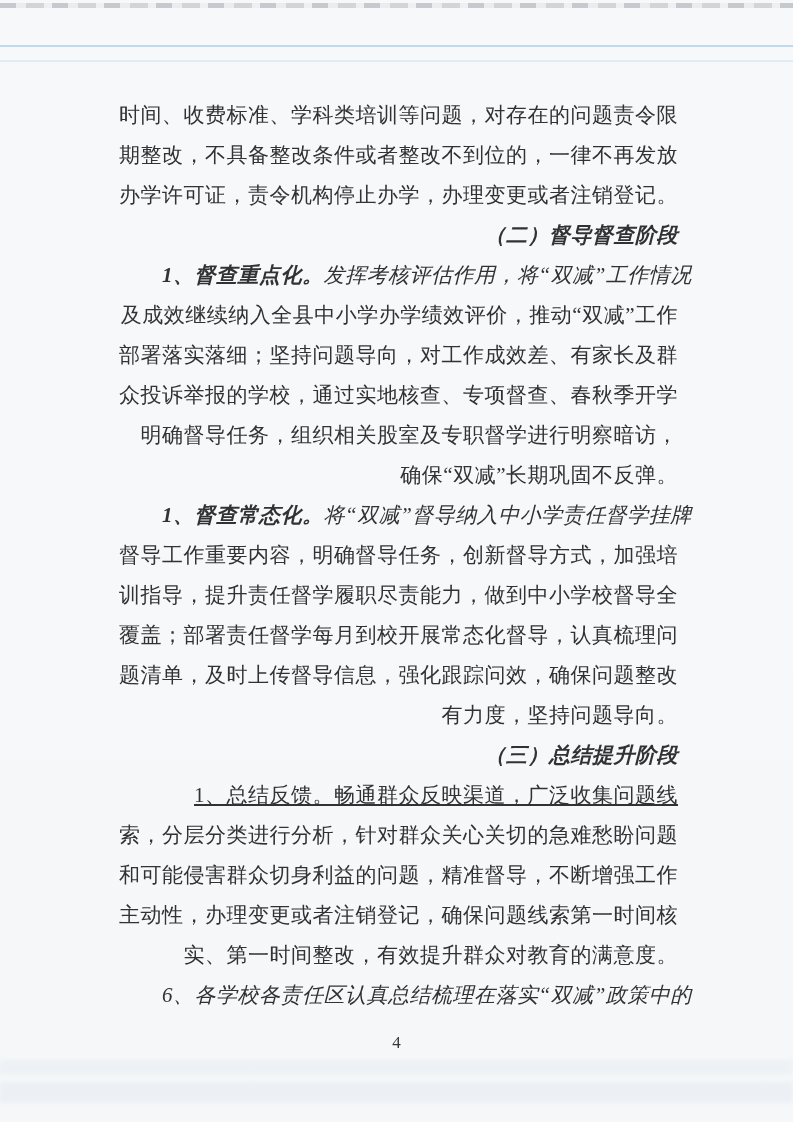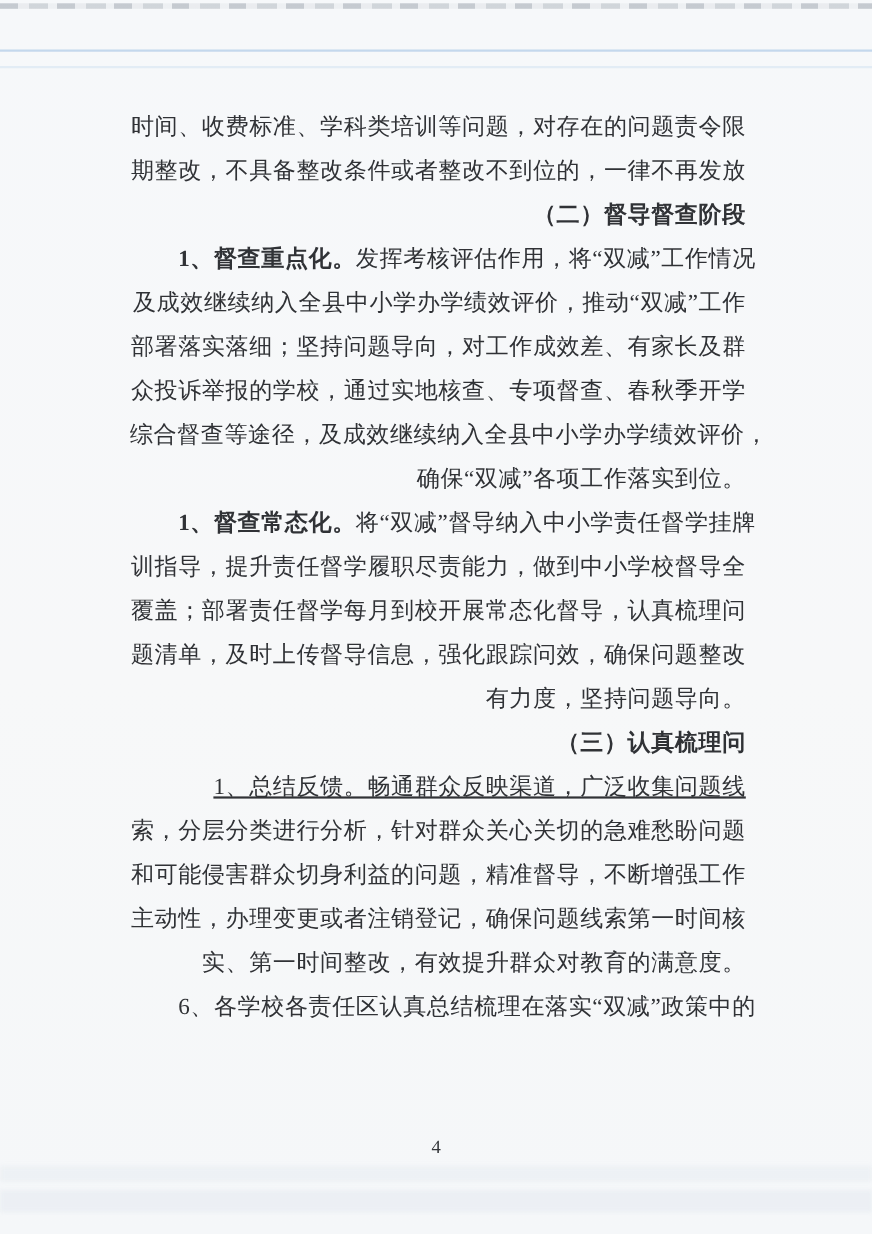--- a/index.html
+++ b/index.html
@@ -72,21 +72,21 @@
     font-size: 21px;
     letter-spacing: 0.5px;
     color: #303236;
     white-space: nowrap;
     overflow: visible;
     text-align: right;
   }
   .line .lead {
     font-weight: 700;
   }
-  .indent2 { text-indent: 44px; }
+  .indent2 { text-indent: 44px; font-style: italic; }
   .indent3 { text-indent: 66px; text-decoration: underline; }
   
   .footer {
     position: absolute;
     left: 0;
     right: 0;
     top: 1033px;
     text-align: center;
     font-size: 17px;
     color: #34363a;
@@ -100,33 +100,35 @@
 
   <div class="artifact streak-top"></div>
   <div class="artifact line-blue"></div>
   <div class="artifact line-blue-faint"></div>
   <div class="artifact band-bottom-1"></div>
   <div class="artifact band-bottom-2"></div>
 
   <div class="textblock">
     <div class="line"><span class="lead"></span><span>时间、收费标准、学科类培训等问题，对存在的问题责令限</span></div>
     <div class="line"><span class="lead"></span><span>期整改，不具备整改条件或者整改不到位的，一律不再发放</span></div>
+    <div class="line"><span class="lead"></span><span>办学许可证，责令机构停止办学，办理变更或者注销登记。</span></div>
     <div class="line indent2"><span class="lead">（二）督导督查阶段</span><span></span></div>
     <div class="line indent2"><span class="lead">1、督查重点化。</span><span>发挥考核评估作用，将“双减”工作情况</span></div>
     <div class="line"><span class="lead"></span><span>及成效继续纳入全县中小学办学绩效评价，推动“双减”工作</span></div>
     <div class="line"><span class="lead"></span><span>部署落实落细；坚持问题导向，对工作成效差、有家长及群</span></div>
     <div class="line"><span class="lead"></span><span>众投诉举报的学校，通过实地核查、专项督查、春秋季开学</span></div>
-    <div class="line"><span class="lead"></span><span>综合督查等途径，及成效继续纳入全县中小学办学绩效评价，</span></div>
-    <div class="line"><span class="lead"></span><span>确保“双减”各项工作落实到位。</span></div>
+    <div class="line"><span class="lead"></span><span>明确督导任务，组织相关股室及专职督学进行明察暗访，</span></div>
+    <div class="line"><span class="lead"></span><span>确保“双减”长期巩固不反弹。</span></div>
     <div class="line indent2"><span class="lead">1、督查常态化。</span><span>将“双减”督导纳入中小学责任督学挂牌</span></div>
+    <div class="line"><span class="lead"></span><span>督导工作重要内容，明确督导任务，创新督导方式，加强培</span></div>
     <div class="line"><span class="lead"></span><span>训指导，提升责任督学履职尽责能力，做到中小学校督导全</span></div>
     <div class="line"><span class="lead"></span><span>覆盖；部署责任督学每月到校开展常态化督导，认真梳理问</span></div>
     <div class="line"><span class="lead"></span><span>题清单，及时上传督导信息，强化跟踪问效，确保问题整改</span></div>
     <div class="line"><span class="lead"></span><span>有力度，坚持问题导向。</span></div>
-    <div class="line indent2"><span class="lead">（三）认真梳理问</span><span></span></div>
+    <div class="line indent2"><span class="lead">（三）总结提升阶段</span><span></span></div>
     <div class="line indent3"><span class="lead"></span><span>1、总结反馈。畅通群众反映渠道，广泛收集问题线</span></div>
     <div class="line"><span class="lead"></span><span>索，分层分类进行分析，针对群众关心关切的急难愁盼问题</span></div>
     <div class="line"><span class="lead"></span><span>和可能侵害群众切身利益的问题，精准督导，不断增强工作</span></div>
     <div class="line"><span class="lead"></span><span>主动性，办理变更或者注销登记，确保问题线索第一时间核</span></div>
     <div class="line"><span class="lead"></span><span>实、第一时间整改，有效提升群众对教育的满意度。</span></div>
     <div class="line indent2"><span class="lead"></span><span>6、各学校各责任区认真总结梳理在落实“双减”政策中的</span></div>
   </div>
 
   <div class="footer">4</div>
 

